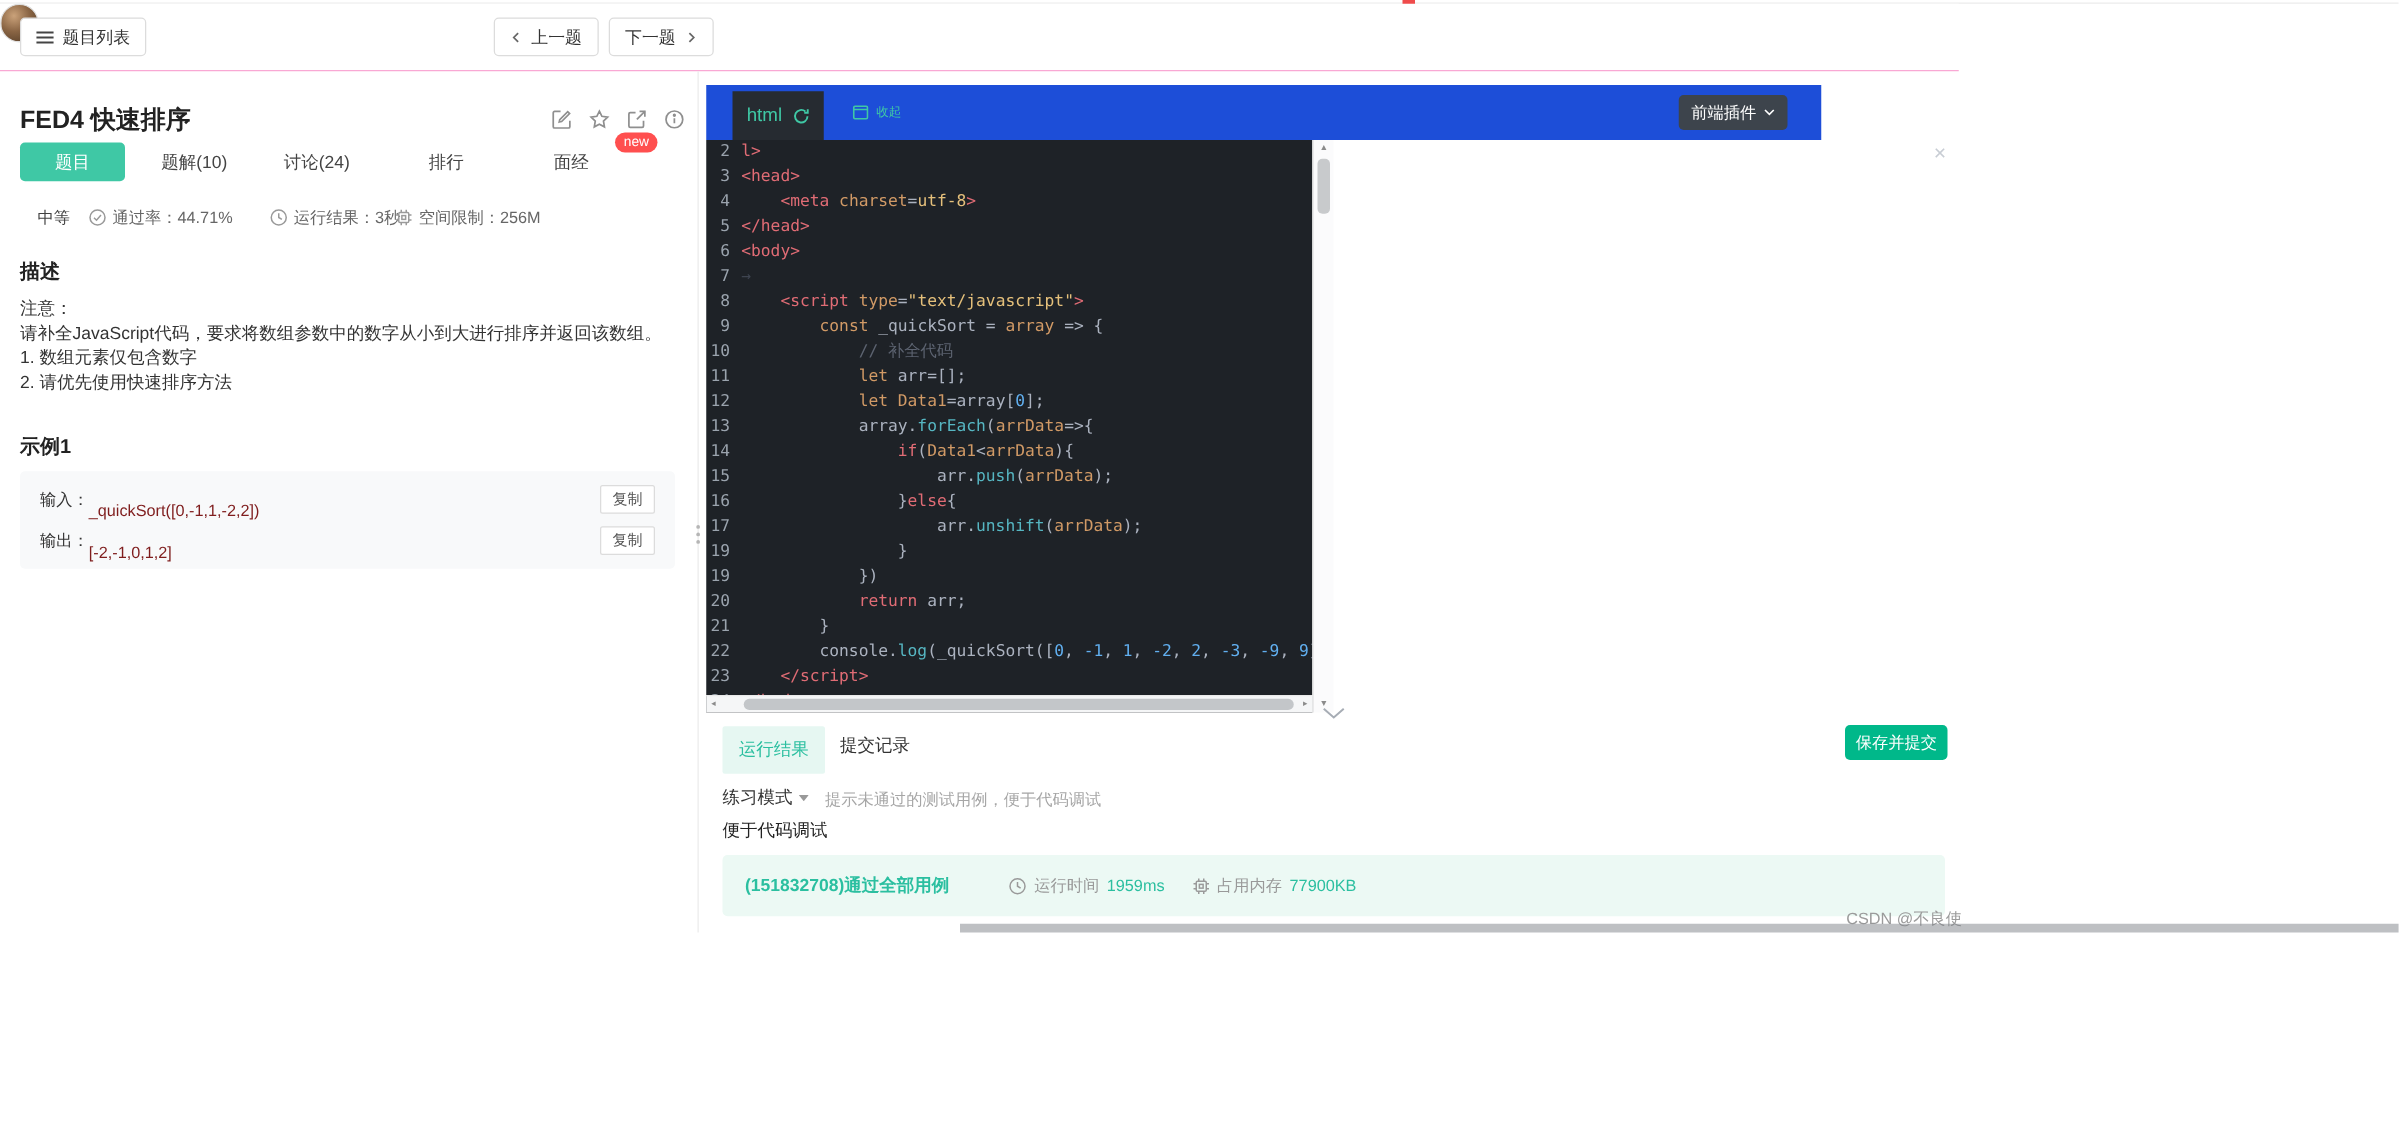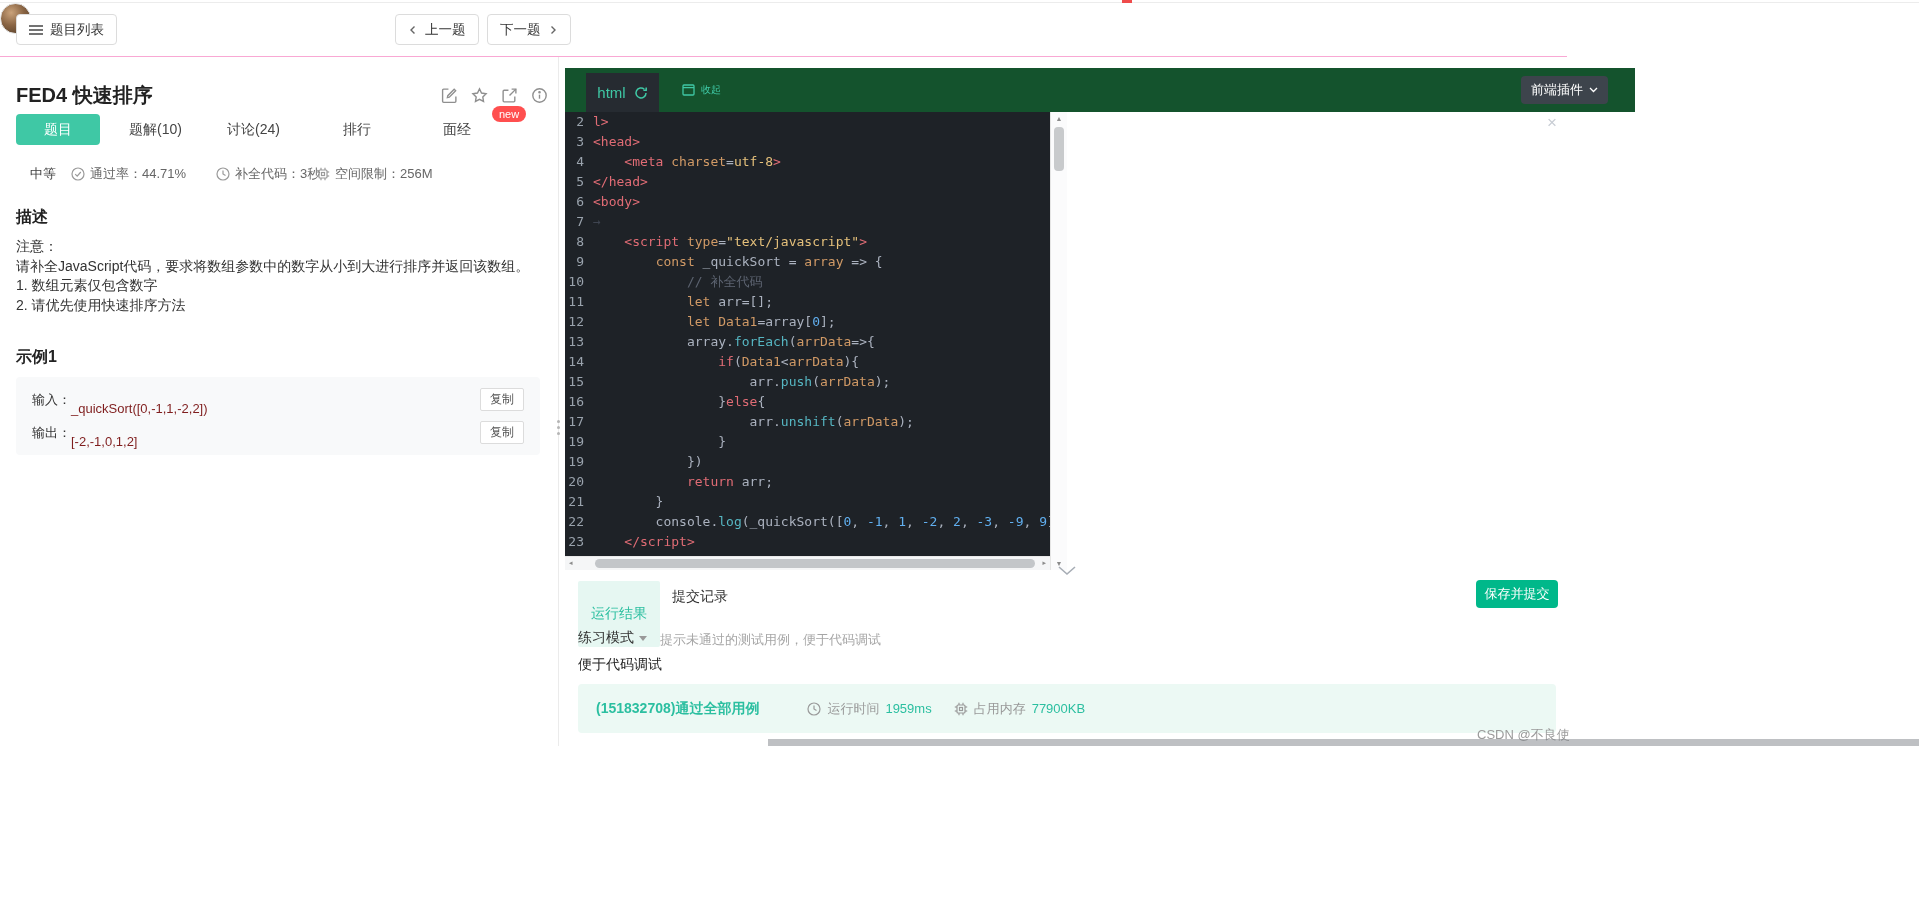--- a/index.html
+++ b/index.html
@@ -44,21 +44,21 @@
   .example-text { font-size:13px; color:#333; display:flex; align-items:center; }
   .example-val { font-family:Liberation Sans, sans-serif; font-size:13px; color:#7f1d1d;margin-top:17px; }
   .copy-btn { font-size:12px; color:#555; background:#fff; border:1px solid #dcdcdc; border-radius:2px; padding:2px 9px; cursor:pointer; }
 
   .v-divider { left:558px; top:57px; width:1px; height:689px; background:#ebebeb; }
   .drag-handle { left:553px; top:413px; width:11px; height:28px; display:flex; flex-direction:column;
     align-items:center; justify-content:center; gap:3px; cursor:col-resize; }
   .drag-handle i { width:3px; height:3px; border-radius:50%; background:#b5b5b5; }
 
   
-  .editor-header { left:565px; top:68px; width:1070px; height:44px; background:#14532d; }
+  .editor-header { left:565px; top:68px; width:892px; height:44px; background:#1d4ed8; }
   .lang-tab { position:absolute; left:21px; top:5px; width:73px; height:39px; background:#262b31; color:#3fc8a5;
     font-size:15px; display:flex; align-items:center; justify-content:center; gap:8px; cursor:pointer; }
   .collapse-ctl { position:absolute; left:117px; top:0; height:44px; display:flex; align-items:center; gap:6px;
     color:#3fc8a5; font-size:10px; cursor:pointer; }
   .plugin-btn { position:absolute; right:27px; top:8px; height:28px; padding:0 10px; background:#3d444c; border:none;
     border-radius:4px; color:#fff; font-size:13px; display:flex; align-items:center; gap:6px; cursor:pointer; }
 
   .code-area { left:565px; top:112px; width:485px; height:458px; background:#1e2227; overflow:hidden; cursor:text;
     font-family:"DejaVu Sans Mono",monospace; font-size:13px; }
   .code-line { display:flex; height:20px; line-height:20px; white-space:pre; }
@@ -75,21 +75,21 @@
   .hscroll .arrow { position:absolute; top:2px; font-size:7px; color:#8b8b8b; }
   .hscroll .left { left:4px; } .hscroll .right { right:4px; }
   .hthumb { position:absolute; left:30px; width:440px; top:2px; height:9px; background:#c3c6c9; border-radius:5px; }
 
   .preview-pane { left:1067px; top:112px; width:500px; height:458px; background:#fff; }
   .preview-close { position:absolute; right:10px; top:1px; font-size:17px; color:#c8cdd4; cursor:pointer; }
 
   .collapse-chevron { left:1056px; top:563px; width:22px; height:16px; display:flex; align-items:center; justify-content:center; cursor:pointer; }
 
   
-  .tab-run { left:578px; top:581px; padding:24px 13px; background:#e6f7f2; color:#2bbfa0; font-size:14px; border-radius:2px; cursor:pointer; }
+  .tab-run { left:578px; top:581px; padding:10px 13px; background:#e6f7f2; color:#2bbfa0; font-size:14px; border-radius:2px; cursor:pointer; }
   .tab-history { left:672px; top:588px; font-size:14px; color:#333; cursor:pointer; }
   .submit-btn { left:1476px; top:580px; width:82px; height:28px; background:#00b88a; border:none; border-radius:4px;
     color:#fff; font-size:13px; display:flex; align-items:center; justify-content:center; cursor:pointer; }
 
   .mode-label { left:578px; top:629px; font-size:14px; color:#333; display:flex; align-items:center; gap:5px; cursor:pointer; }
   .mode-hint { left:660px; top:631px; font-size:13px; color:#a6a6a6; }
   .saved-msg { left:578px; top:656px; font-size:14px; color:#222; }
 
   .result-box { left:578px; top:684px; width:978px; height:49px; background:#ecf9f4; border-radius:4px; display:flex; align-items:center; }
   .result-status { margin-left:18px; font-size:14px; font-weight:bold; color:#2bbfa0; }
@@ -168,21 +168,21 @@
         <circle cx="7" cy="7" r="6"></circle>
         <polyline points="4.2,7.2 6.2,9.2 9.8,5"></polyline>
       </svg>
     <span>通过率：44.71%</span>
   </div>
   <div class="meta-item meta-time">
     <svg width="14" height="14" viewBox="0 0 14 14" fill="none" stroke="#9a9a9a" stroke-width="1.2">
         <circle cx="7" cy="7" r="6"></circle>
         <polyline points="7,3.5 7,7 9.5,8.5"></polyline>
       </svg>
-    <span>补全代码：3秒</span>
+    <span>运行结果：3秒</span>
   </div>
   <div class="meta-item meta-space">
     <svg width="14" height="14" viewBox="0 0 14 14" fill="none" stroke="#9a9a9a" stroke-width="1.2">
         <rect x="3" y="3" width="8" height="8" rx="1"></rect>
         <rect x="5.5" y="5.5" width="3" height="3"></rect>
         <line x1="5" y1="0.8" x2="5" y2="3"></line>
         <line x1="9" y1="0.8" x2="9" y2="3"></line>
         <line x1="5" y1="11" x2="5" y2="13.2"></line>
         <line x1="9" y1="11" x2="9" y2="13.2"></line>
         <line x1="0.8" y1="5" x2="3" y2="5"></line>

